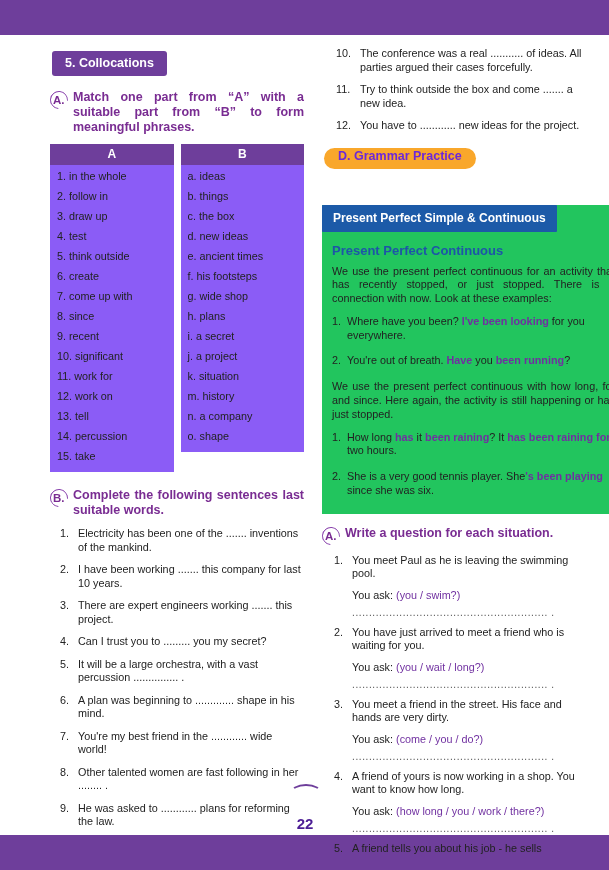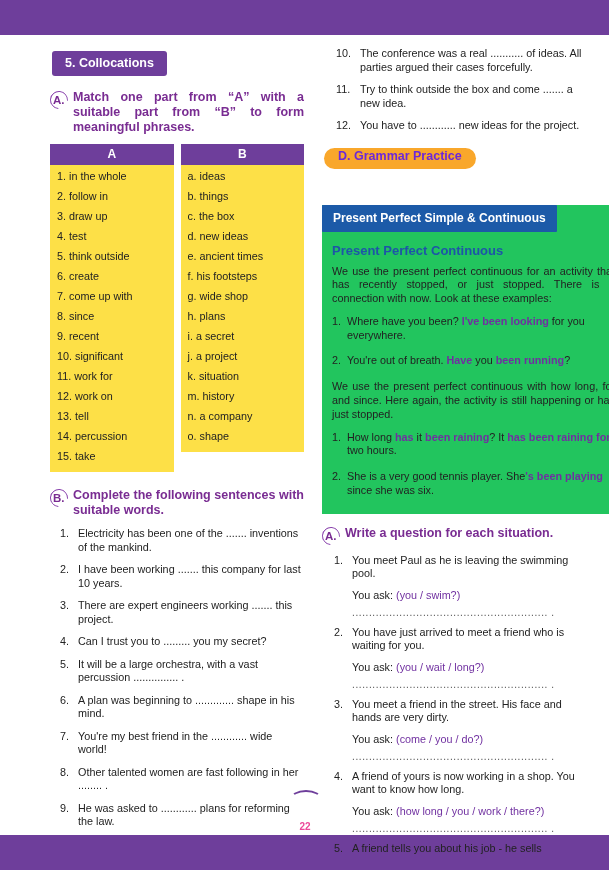--- a/index.html
+++ b/index.html
@@ -33,21 +33,21 @@
   }
   .letter-circle > span{transform:rotate(40deg);color:#792c92;font-weight:bold;font-size:11.5px;}
   .ex-head .ex-title{
     color:#792c92;font-weight:bold;font-size:12.5px;line-height:15px;text-align:justify;flex:1;
   }
 
   
   .match-table{display:flex;gap:7px;margin:2px 0 16px;}
   .match-col{flex:1;}
   .match-hdr{background:#6e3e9b;color:#fff;font-weight:bold;text-align:center;font-size:12px;padding:3px 0 4px;}
-  .match-cells{background:#fde047;padding:1px 0 6px;}
+  .match-cells{background:#8b5cf6;padding:1px 0 6px;}
   .match-cell{font-size:10.8px;color:#222;padding:4.5px 2px 4.5px 7px;line-height:11px;}
 
   
   .sent{display:flex;font-size:10.8px;line-height:13.5px;margin-bottom:9px;color:#222;}
   .sent .num{flex:0 0 auto;margin-right:4px;}
   .sent .txt{flex:1;}
   .col-left .sent .num{width:14px;}
   .col-right .top-items .num{width:20px;}
 
   
@@ -80,21 +80,21 @@
     margin:6px 0 8px 18px;font-size:10px;color:#555;
     white-space:nowrap;overflow:hidden;width:234px;letter-spacing:0.6px;
   }
 
   
   .page-badge{position:absolute;bottom:38px;left:287px;width:36px;text-align:center;}
   .page-arc{
     position:absolute;top:-7px;left:3px;width:28px;height:14px;
     border:2.4px solid transparent;border-top-color:#6e3e9b;border-radius:50%;
   }
-  .page-num{font-weight:bold;font-size:10px;color:#ec4899;position:relative;margin-top:24px;}
+  .page-num{font-weight:bold;font-size:15px;color:#4c1d95;position:relative;margin-top:24px;}
 </style>
 </head>
 <body>
 
 <div class="bar top"></div>
 <div class="bar bottom"></div>
 
 <div class="col col-left">
 
   <div class="section-box">5. Collocations</div>
@@ -149,21 +149,21 @@
         </div>
     </div>
   </div>
 
   <div class="ex-head">
     <span class="letter-wrap">
       <span class="letter-circle">
           <span>B.</span>
         </span>
     </span>
-    <span class="ex-title">Complete the following sentences with suitable words.</span>
+    <span class="ex-title">Complete the following sentences last suitable words.</span>
   </div>
 
   <div style="padding-left:10px;">
       <div class="sent">
         <span class="num">1.</span>
         <span class="txt">Electricity has been one of the ....... inventions of the mankind.</span>
       </div>
       <div class="sent">
         <span class="num">2.</span>
         <span class="txt">I have been working ....... this company for last 10 years.</span>

